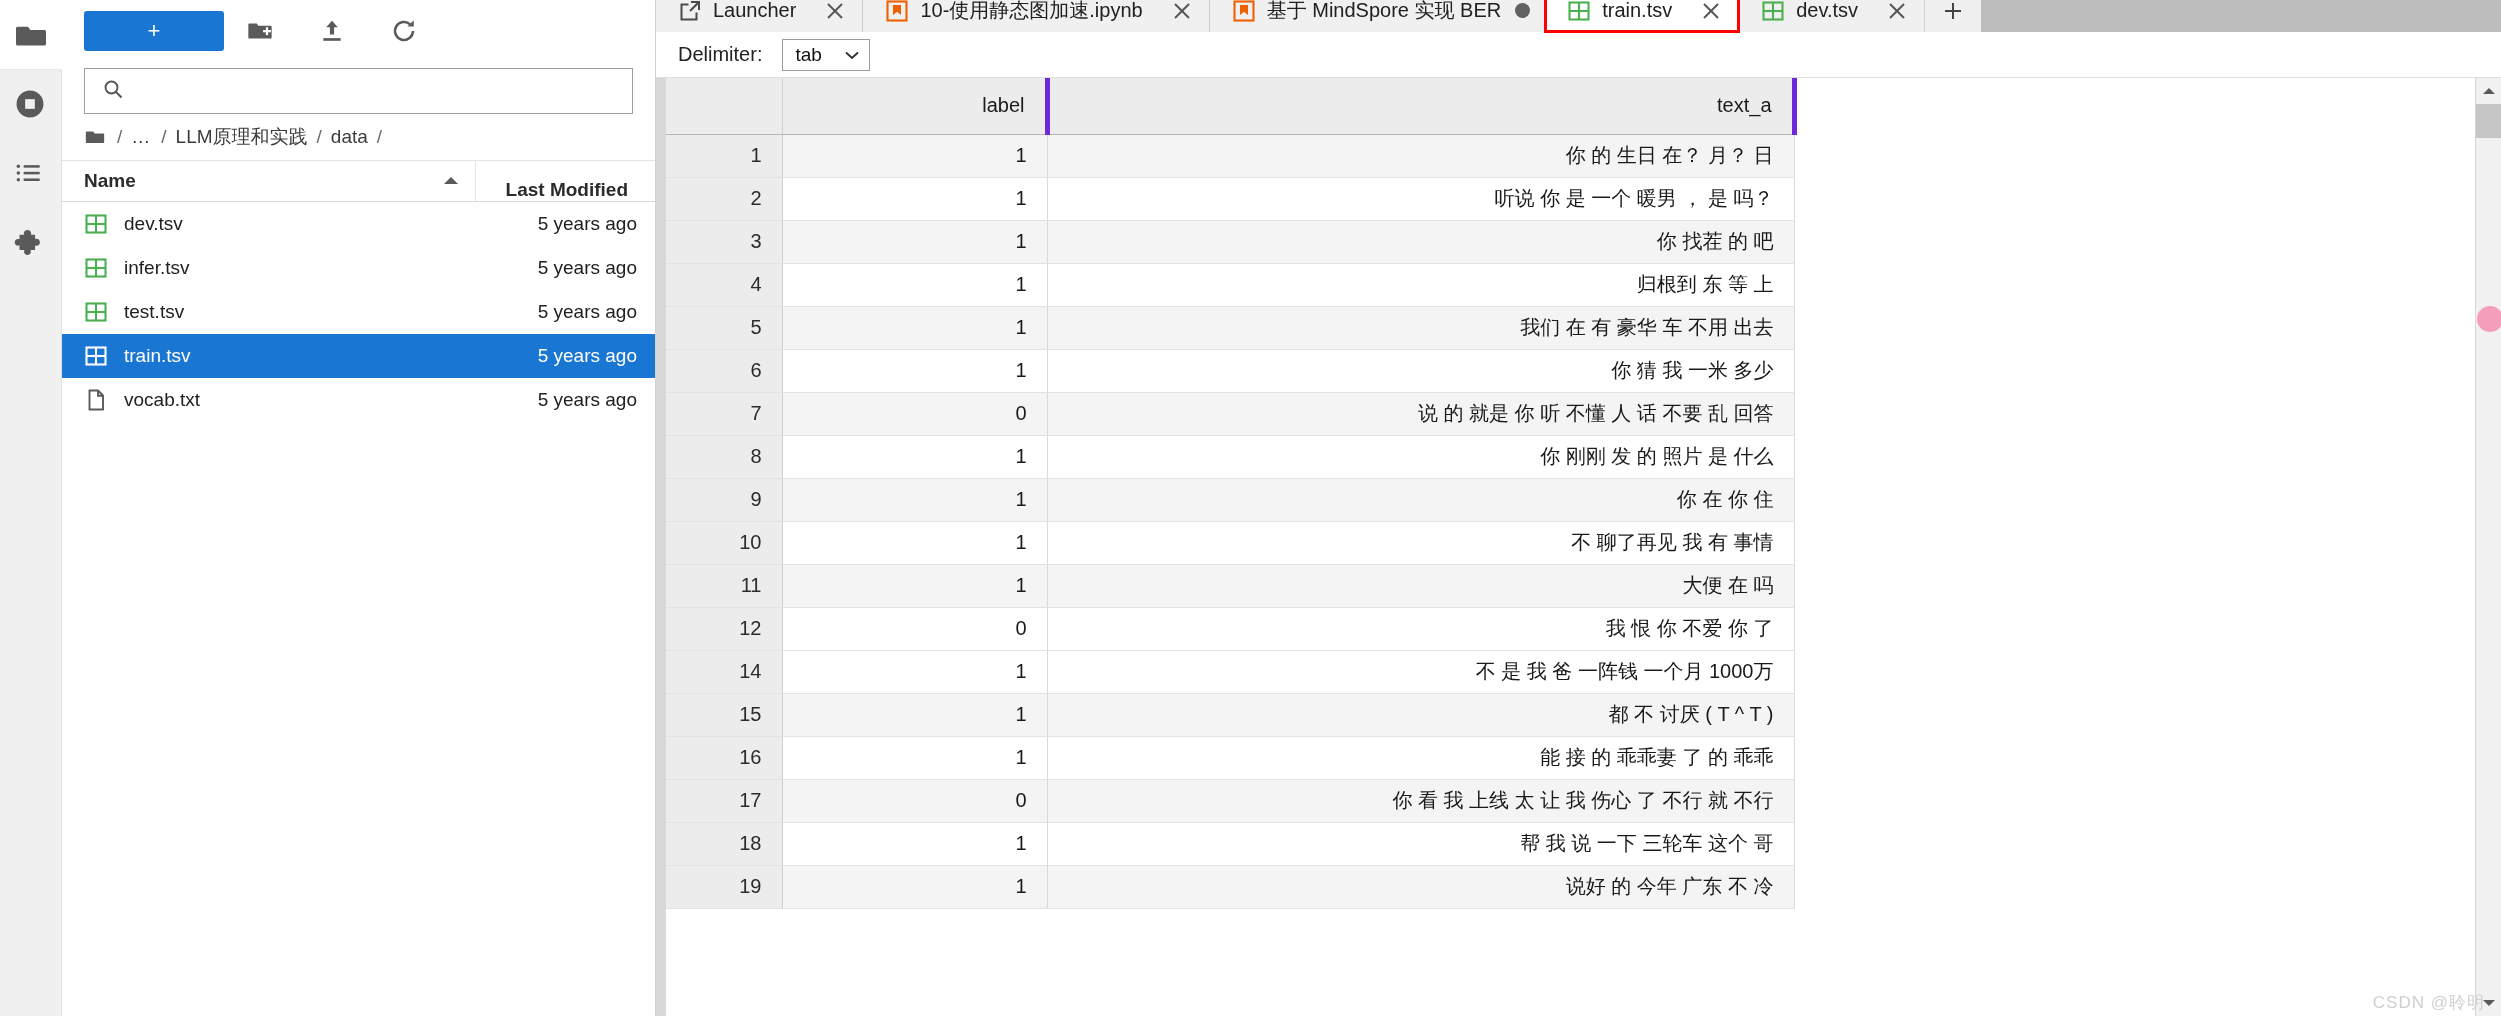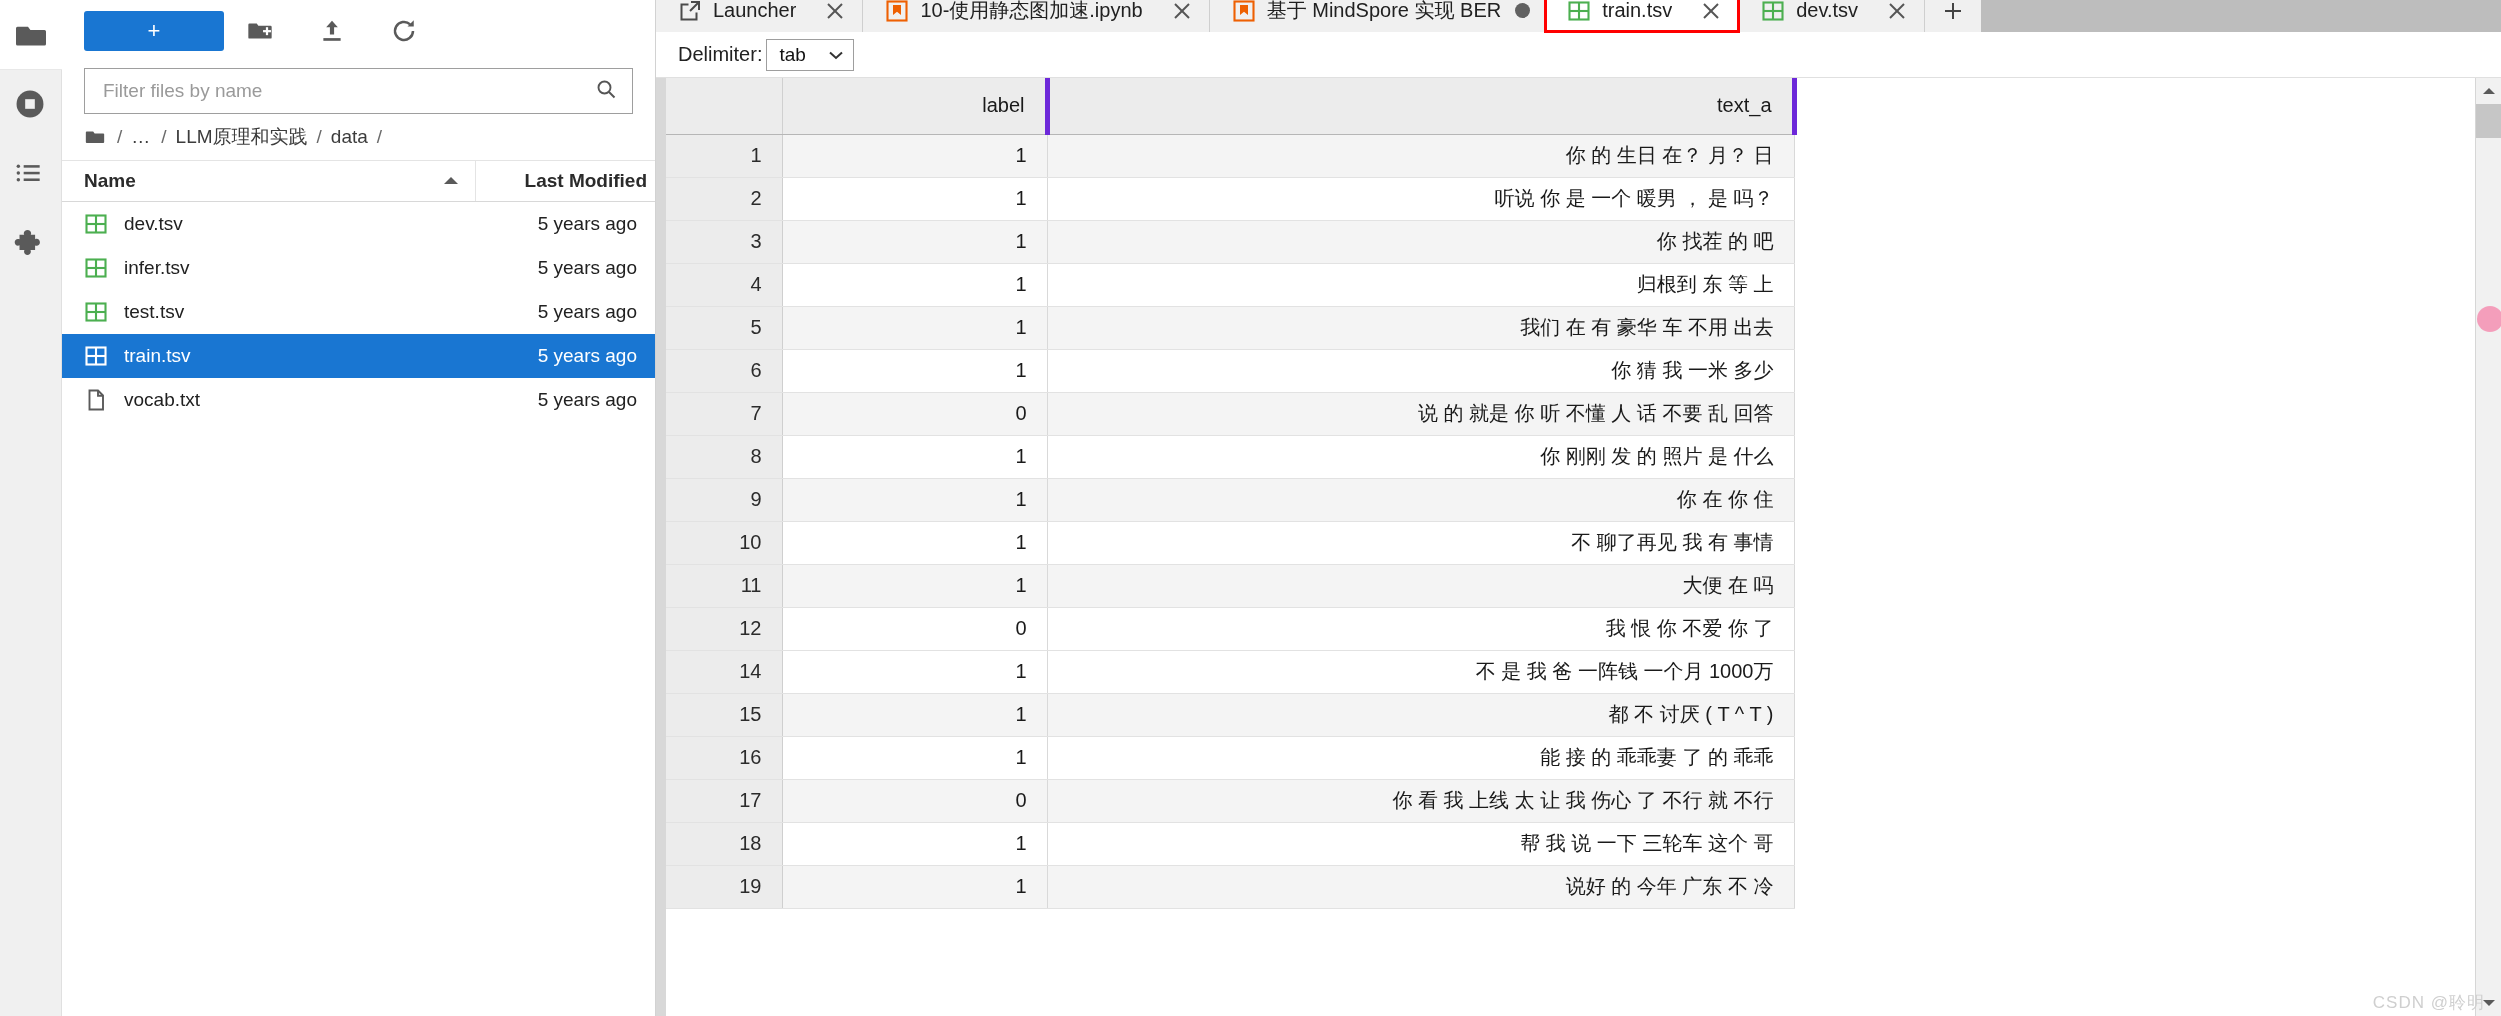--- a/index.html
+++ b/index.html
@@ -99,23 +99,23 @@
     height: 42px; align-items: center;
     border-top: 1px solid #e4e4e4;
     border-bottom: 1px solid #d8d8d8;
     font-size: 19px; font-weight: bold;
     color: #2b2b2b;
     padding: 0 0 0 0;
   }
   .fb-h-name { flex: 1 1 auto; padding-left: 22px; display:flex; align-items:center; }
   .fb-h-sort { margin-left: auto; padding-right: 14px; display:flex; align-items:center;}
   .fb-h-mod {
-    flex: 0 0 180px; text-align: right; padding-right: 8px;
+    flex: 0 0 180px; text-align: right; padding-right: 27px;
     border-left: 1px solid #e4e4e4; height: 100%;
-    display:flex; align-items:center; justify-content:flex-end;
+    display:flex; align-items:flex-end; justify-content:flex-end;
   }
 
   .fb-list { flex: 1 1 auto; overflow: hidden; }
   .fb-row {
     display: flex; align-items: center;
     height: 44px;
     font-size: 19px; color: #212121;
     cursor: pointer;
   }
   .fb-row.selected { background: #1976d2; color: #ffffff; }
@@ -181,21 +181,21 @@
 
   
   .csv-toolbar {
     height: 46px;
     background: #ffffff;
     display: flex; align-items: center;
     padding-left: 22px;
     border-bottom: 1px solid #e0e0e0;
     font-size: 20px; color: #222;
   }
-  .csv-toolbar .dlabel { margin-right: 4px; }
+  .csv-toolbar .dlabel { margin-right: 20px; }
   .dselect {
     height: 32px; min-width: 88px;
     border: 1px solid #9e9e9e; background: #fff;
     display: inline-flex; align-items: center; justify-content: space-between;
     padding: 0 8px 0 12px; font-size: 19px; color: #111;
     cursor: pointer; gap: 12px;
   }
 
   
   .viewer-wrap {
@@ -356,21 +356,20 @@
         <span>
           <svg width="30" height="30" viewBox="0 0 24 24">
             <path fill="none" stroke="#5a5a5a" stroke-width="2" d="M19.2 12a7.2 7.2 0 1 1-2.3-5.3"></path>
             <path fill="#5a5a5a" d="M19.8 3.3v5.1h-5z"></path>
           </svg>
         </span>
       </button>
     </div>
 
     <div class="fb-filter-wrap">
-      <input class="fb-filter-input" type="text" placeholder="Filter files by name" style="">
       <span>
         <svg width="24" height="24" viewBox="0 0 24 24">
           <circle cx="10.5" cy="10.5" r="6" fill="none" stroke="#555" stroke-width="1.9"></circle>
           <line x1="15" y1="15" x2="20.5" y2="20.5" stroke="#555" stroke-width="1.9"></line>
         </svg>
       </span>
     </div>
 
     <div class="fb-crumbs">
       <span class="crumb-home">

